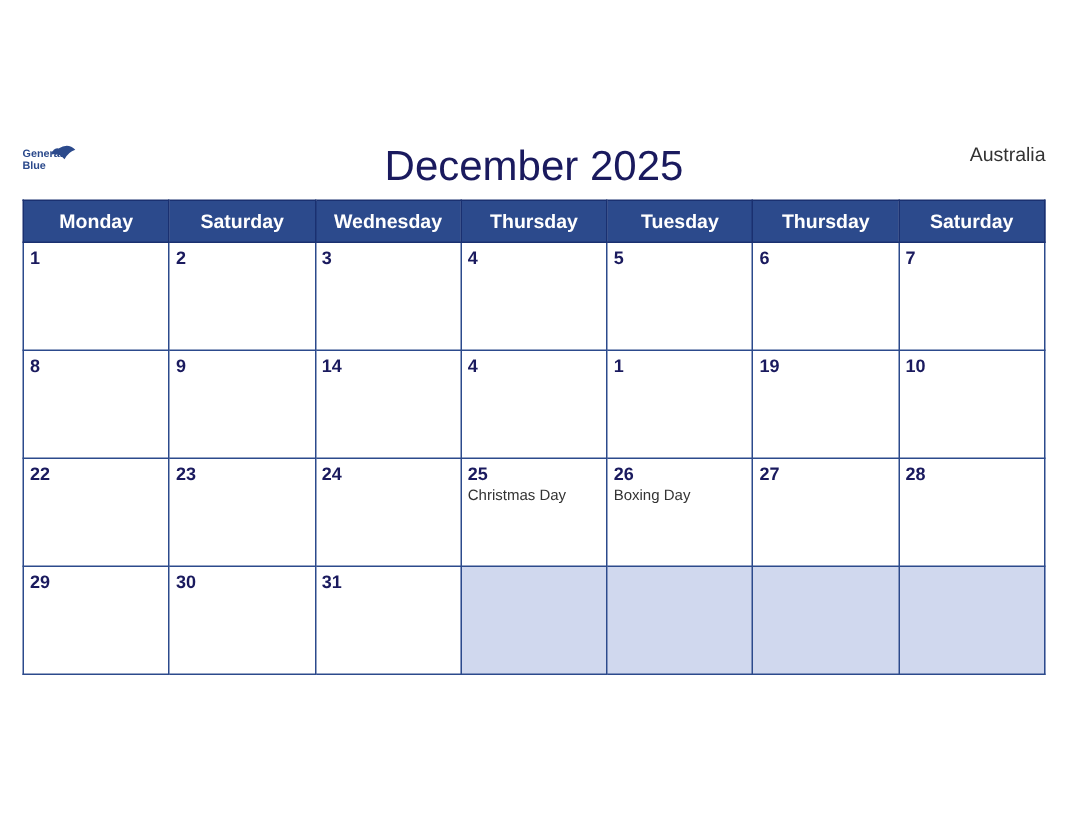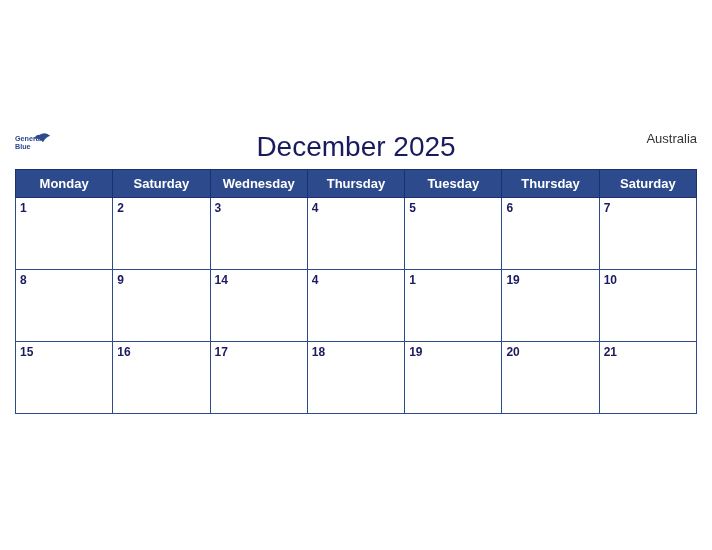--- a/index.html
+++ b/index.html
@@ -160,36 +160,53 @@
           </td>
           <td>
             <span class="day-number">19</span>
           </td>
           <td>
             <span class="day-number">10</span>
           </td>
         </tr>
         <tr>
           <td>
-            <span class="day-number">15</span>
-          </td>
-          <td>
-            <span class="day-number">16</span>
-          </td>
-          <td>
-            <span class="day-number">17</span>
-          </td>
-          <td>
-            <span class="day-number">18</span>
-          </td>
-          <td>
-            <span class="day-number">19</span>
-          </td>
-          <td>
-            <span class="day-number">20</span>
-          </td>
-          <td>
-            <span class="day-number">21</span>
-          </td>
+            <span class="day-number">22</span>
+          </td>
+          <td>
+            <span class="day-number">23</span>
+          </td>
+          <td>
+            <span class="day-number">24</span>
+          </td>
+          <td>
+            <span class="day-number">25</span>
+            <span class="holiday-name">Christmas Day</span>
+          </td>
+          <td>
+            <span class="day-number">26</span>
+            <span class="holiday-name">Boxing Day</span>
+          </td>
+          <td>
+            <span class="day-number">27</span>
+          </td>
+          <td>
+            <span class="day-number">28</span>
+          </td>
+        </tr>
+        <tr>
+          <td>
+            <span class="day-number">29</span>
+          </td>
+          <td>
+            <span class="day-number">30</span>
+          </td>
+          <td>
+            <span class="day-number">31</span>
+          </td>
+          <td class="empty-dark"></td>
+          <td class="empty-dark"></td>
+          <td class="empty-dark"></td>
+          <td class="empty-dark"></td>
         </tr>
       </tbody>
   </table>
 </div>
 
 </body></html>

